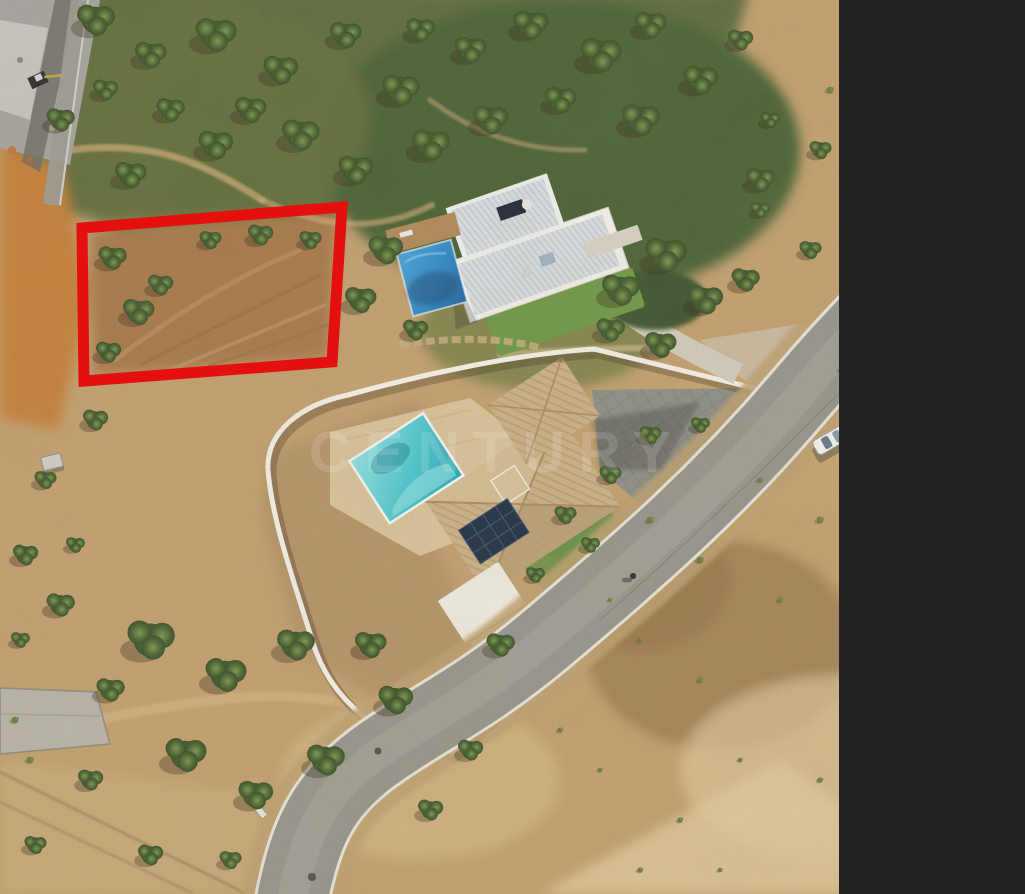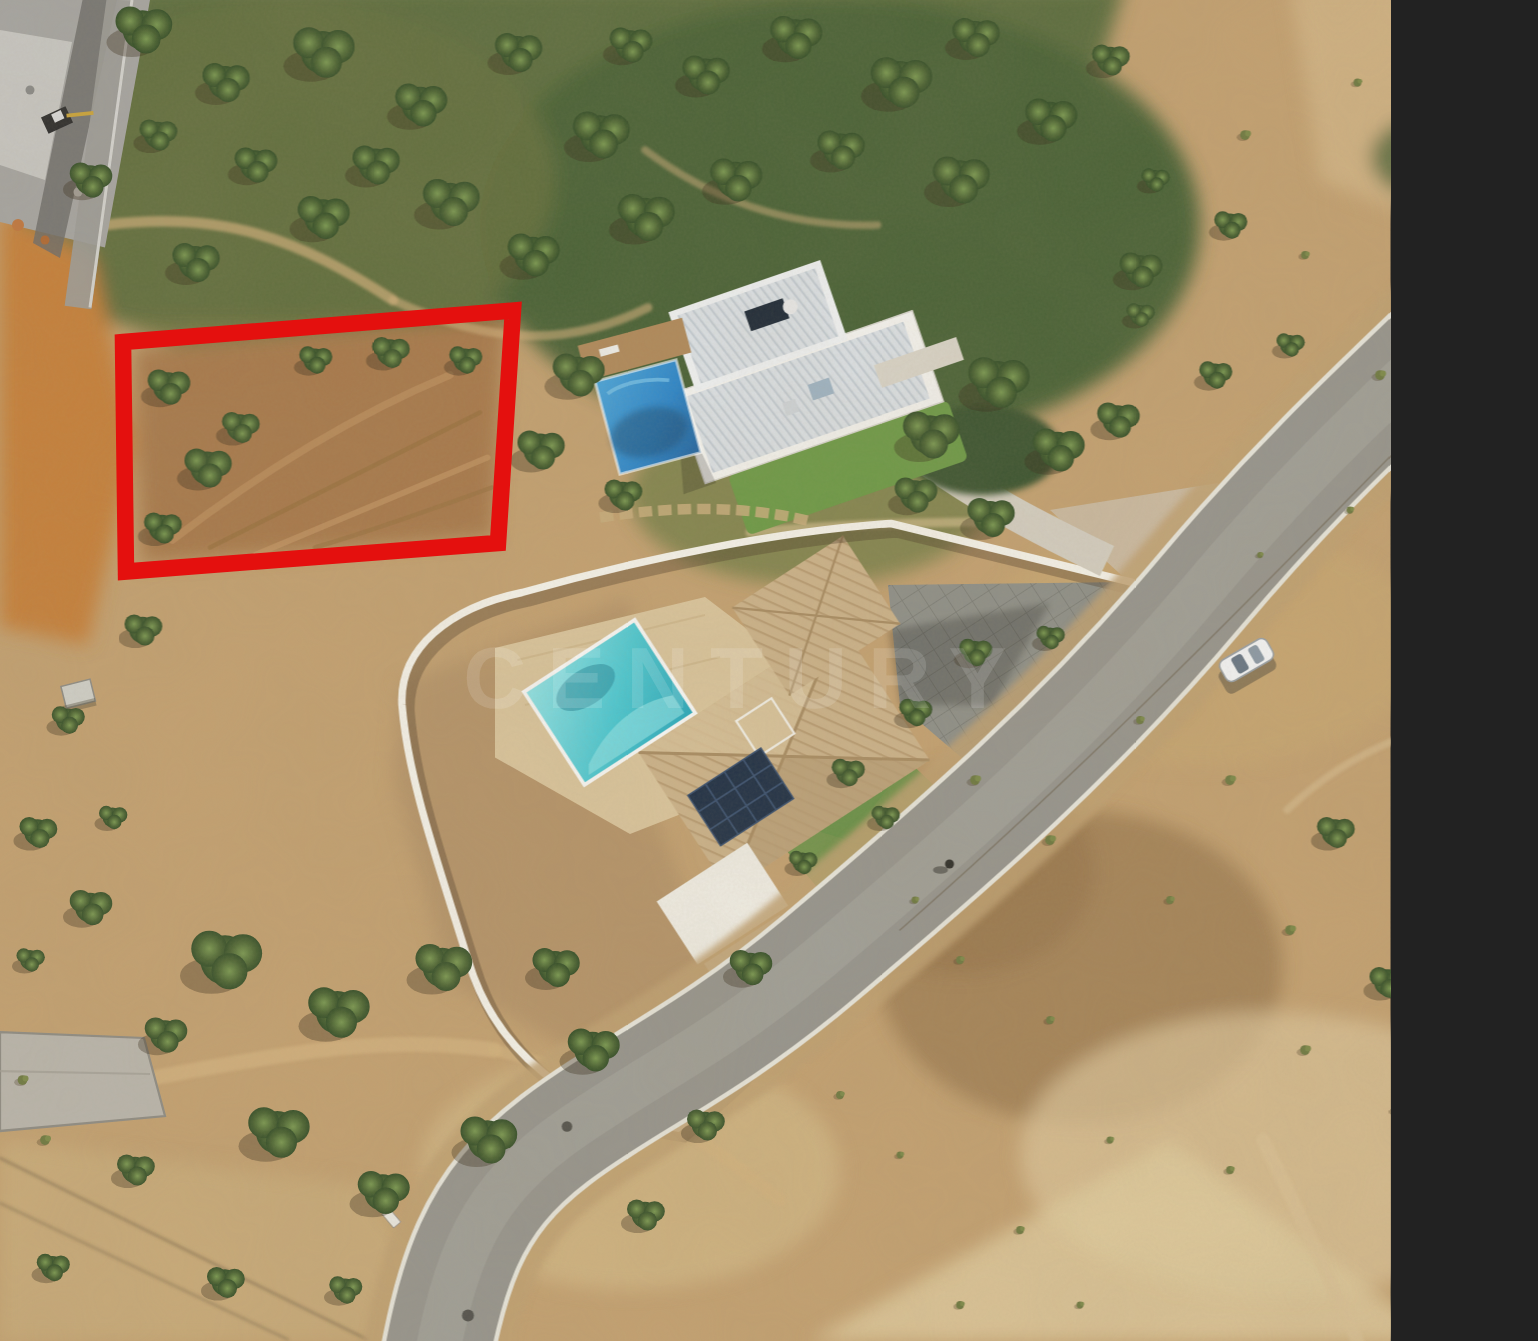--- a/index.html
+++ b/index.html
@@ -1,17 +1,17 @@
 <!DOCTYPE html>
 <html style="--red_marker: #e4100e; --watermark_color: #ffffff; --terrain_dry: #c3a172; --terrain_scrub: #5d6e41; --terrain_dirt: #a87a4e; --terrain_orange: #c5813e; --sand: #dcc49a; --road_asphalt: #97958e; --road_shoulder: #c0a173; --pool_blue: #2f86c8; --pool_blue_light: #55b6e6; --pool_turquoise: #35c0cc; --pool_turquoise_light: #93e4e7; --roof_villa1: #d9dde1; --roof_villa2: #c9b089; --wall_white: #f4f1e8; --lawn_green: #6e9a48; --tree_green: #4c6434; --construction_grey: #a6a5a2; --car_white: #f2f3f4;"><head>
 <meta charset="utf-8">
 <style>
   html,body{margin:0;padding:0;background:#222;}
   .photo-frame{
-    position:relative;width:927px;height:894px;overflow:hidden;
+    position:relative;width:839px;height:894px;overflow:hidden;
     font-family:"Liberation Sans", sans-serif;
   }
   .photo-frame svg{display:block;width:1025px;height:894px;}
   .marker-rect{fill:none;stroke:var(--red_marker,#e4100e);stroke-width:11;stroke-linejoin:miter;}
   .wm{fill:var(--watermark_color,#ffffff);opacity:0.13;font-weight:bold;
       font-size:58px;letter-spacing:14px;font-family:"Liberation Sans",sans-serif;}
 </style>
 </head>
 <body>
 

